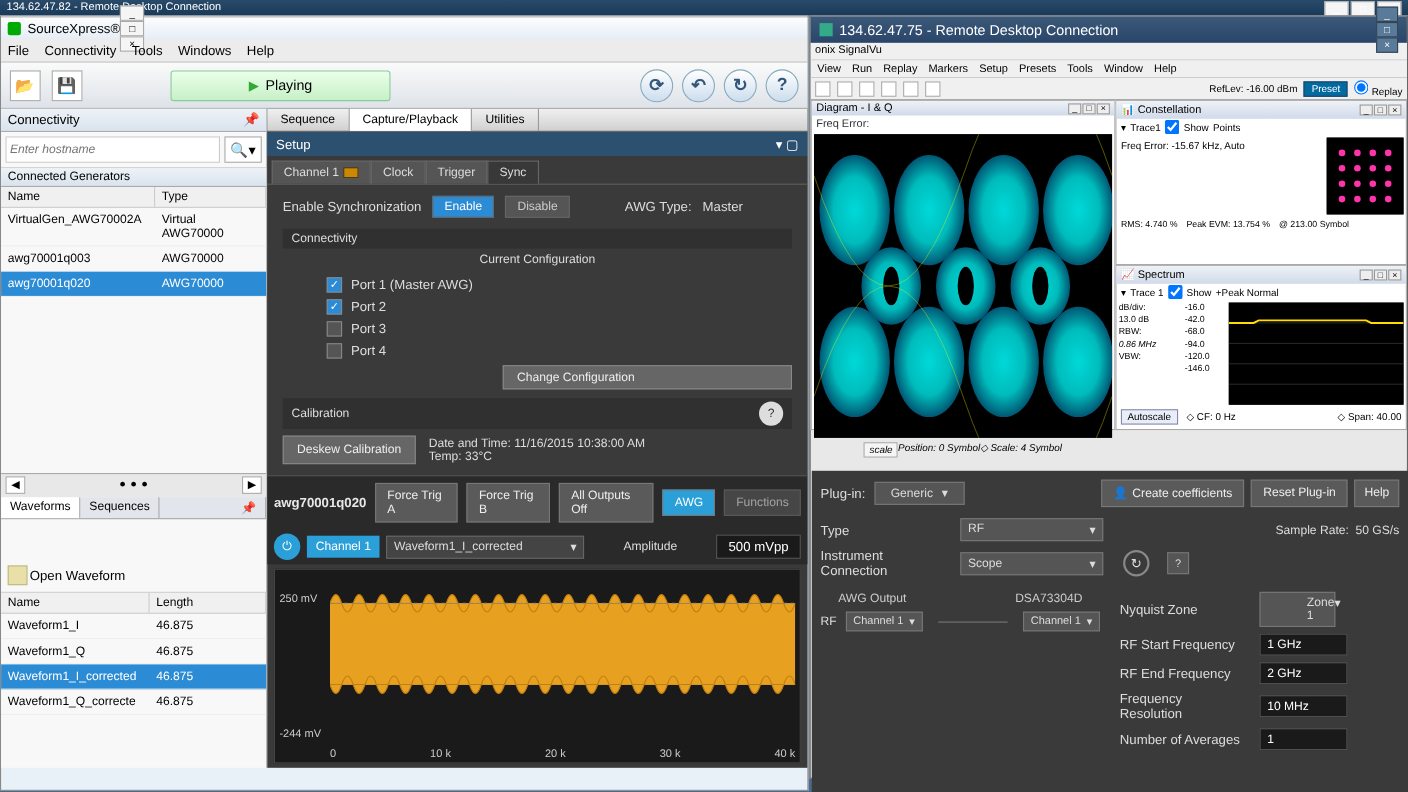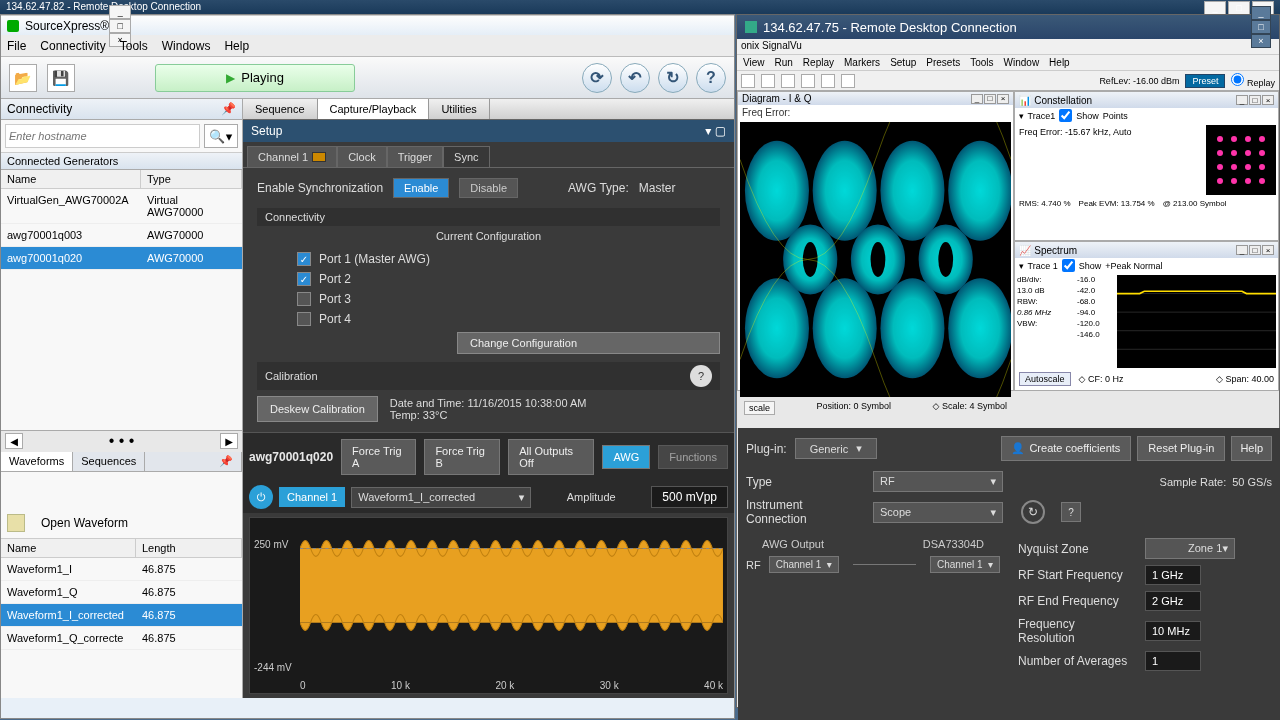--- a/index.html
+++ b/index.html
@@ -32,21 +32,21 @@
 .gen-table .row div { padding: 2px 6px; }
 .gen-table .row.selected { background: #2b8bd4; color:#fff; }
 .col-name { width: 140px; } .col-type { flex:1; }
 
 .nav-bar { height:22px; background:#e8e8e8; border-top:1px solid #aaa; display:flex;align-items:center;justify-content:space-between;padding:0 4px;}
 .nav-bar .arr { width:18px;height:16px;border:1px solid #aaa;background:#fff;display:flex;align-items:center;justify-content:center;font-size:10px;}
 
 .wave-tabs { display:flex; background:#e2e6ec; border-bottom:1px solid #aaa; font-size:11px; }
 .wave-tabs div { padding:3px 8px; border-right:1px solid #aaa; cursor:pointer;}
 .wave-tabs .active { background:#fff; }
-.openwf { padding:6px; display:flex;align-items:center;gap:16px;font-size:12px;border-bottom:1px solid #ccc;margin-top:36px;}
+.openwf { padding:6px; display:flex;align-items:center;gap:2px;font-size:12px;border-bottom:1px solid #ccc;margin-top:36px;}
 .openwf .folder { width:18px;height:18px;border:1px solid #bb8;background:#e8e0a8;}
 .wf-table { font-size:11px; flex:1;}
 .wf-table .hdr { display:flex;background:#f0f0f0;border-bottom:1px solid #ccc;}
 .wf-table .hdr div { padding:3px 6px;border-right:1px solid #ccc;}
 .wf-table .row { display:flex;padding:3px 0;border-bottom:1px solid #eee;}
 .wf-table .row div { padding:2px 6px;}
 .wf-table .row.selected { background:#2b8bd4;color:#fff;}
 .wf-name { width:135px;} .wf-len{flex:1;}
 
 
@@ -99,21 +99,21 @@
 .reflev { margin-left:auto;font-size:9px;}
 .preset { background:#0369a1;color:#fff;padding:1px 6px;font-size:9px;border:1px solid #246;}
 
 .upper-area { display:flex; height:300px; }
 .eye-pane { flex:1;background:#fff;border:1px solid #aaa;display:flex;flex-direction:column;}
 .pane-head { height:16px;background:linear-gradient(#eef2f7,#d0daea);font-size:10px;padding:1px 4px;display:flex;justify-content:space-between;align-items:center;}
 .pane-head .pctl { display:flex;gap:1px;}
 .pctl span{width:12px;height:10px;border:1px solid #999;background:#eee;font-size:8px;display:flex;align-items:center;justify-content:center;}
 .freq-err { font-size:10px;padding:2px 4px;color:#333;}
 .eye-plot { flex:1;background:#000;margin:2px;position:relative;}
-.eye-bottom { display:flex;justify-content:space-between;padding:2px 6px;font-size:9px;}
+.eye-bottom { display:flex;justify-content:center;padding:2px 6px;font-size:9px;font-style:italic;}
 .scbtn { border:1px solid #aaa;padding:1px 4px;background:#f5f5f5;}
 
 .right-col { width:265px;display:flex;flex-direction:column;}
 .const-pane,.spec-pane { background:#fff;border:1px solid #aaa;display:flex;flex-direction:column;}
 .const-pane { height:150px;}
 .tracerow{ font-size:9px;padding:1px 4px;display:flex;align-items:center;gap:4px;}
 .const-plot { height:70px;background:#000;margin:2px;position:relative;}
 .const-bottom { font-size:8px;padding:2px 4px;display:flex;gap:8px;}
 .spec-pane { flex:1;}
 .spec-grid { display:flex;font-size:8px;}
@@ -126,21 +126,21 @@
 
 .plugin-panel { position:absolute;left:738px;top:428px;right:0;bottom:0;background:#3a3a3a;color:#ddd;padding:8px;font-size:12px;}
 .plug-row { display:flex;align-items:center;gap:8px;margin-bottom:10px;}
 .psel { background:#555;border:1px solid #777;padding:3px 14px;font-size:11px;display:flex;align-items:center;gap:8px;}
 .pbt { padding:5px 10px;background:#5a5a5a;border:1px solid #777;color:#eee;font-size:11px;}
 .pbt.help { padding:5px 8px;}
 .pform-row { display:flex;align-items:center;gap:12px;margin:6px 0;font-size:12px;}
 .pform-row .lab { width:115px;}
 .pdd { width:130px;background:#555;border:1px solid #777;padding:3px 6px;display:flex;justify-content:space-between;font-size:11px;}
 .rr { margin-left:auto;display:flex;align-items:center;gap:6px;font-size:11px;}
-.pinp { width:56px;background:#1a1a1a;border:1px solid #555;padding:3px 6px;color:#fff;font-size:11px;}
+.pinp { width:80px;background:#1a1a1a;border:1px solid #555;padding:3px 6px;color:#fff;font-size:11px;}
 .two-col { display:flex;gap:18px;}
 .two-col .c { flex:1;}
 .subhead { color:#ccc;font-size:11px;margin:6px 16px;}
 .small-dd { width:70px;background:#555;border:1px solid #777;padding:2px 6px;font-size:10px;display:flex;justify-content:space-between;}
 .rfrow { display:flex;align-items:center;gap:8px;font-size:11px;margin:6px 0;}
 
 
 .eye-svg { width:100%;height:100%;}
 </style>
 </head>
@@ -571,21 +571,21 @@
       <div class="rfrow">
         <span>RF</span>
         <div class="small-dd"><span>Channel 1</span>▾</div>
         <span style="flex:1;border-top:1px solid #777;margin:0 6px;"></span>
         <div class="small-dd"><span>Channel 1</span>▾</div>
       </div>
     </div>
     <div class="c">
       <div class="pform-row">
           <span class="lab">Nyquist Zone</span>
-          <div class="pdd" style="width:90px;padding-left:42px;">
+          <div class="pdd" style="width:69px;padding-left:42px;">
             <span>Zone 1</span>
             <span>▾</span>
           </div>
         </div>
       <div class="pform-row">
           <span class="lab">RF Start Frequency</span>
           <div class="pinp">1 GHz</div>
         </div>
       <div class="pform-row">
           <span class="lab">RF End Frequency</span>

